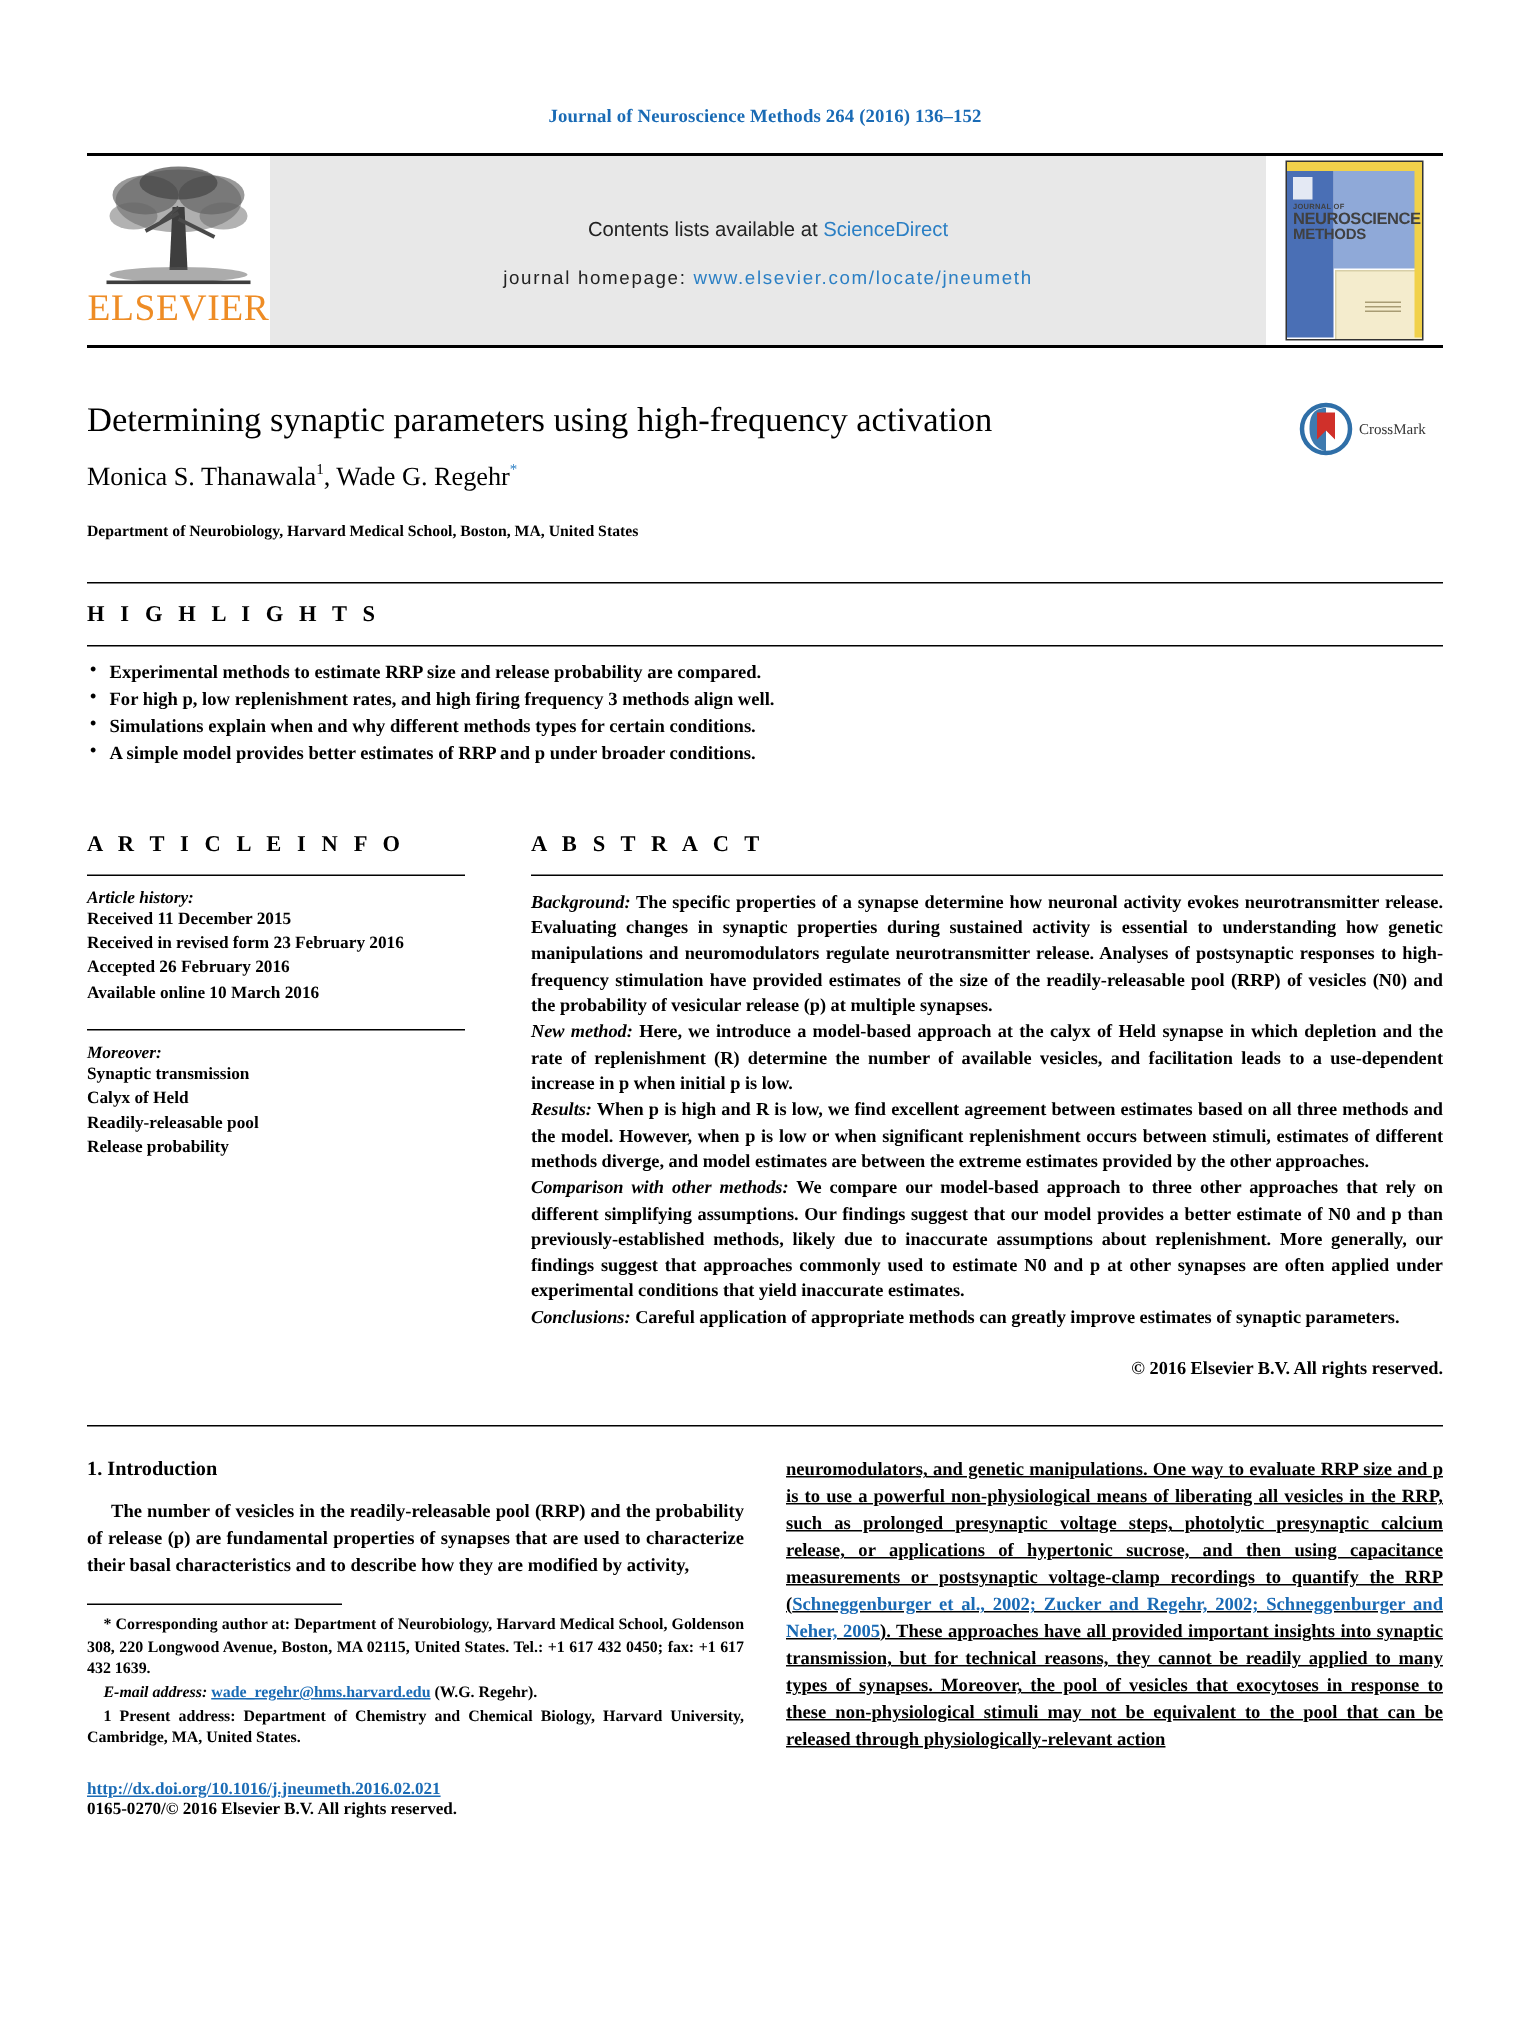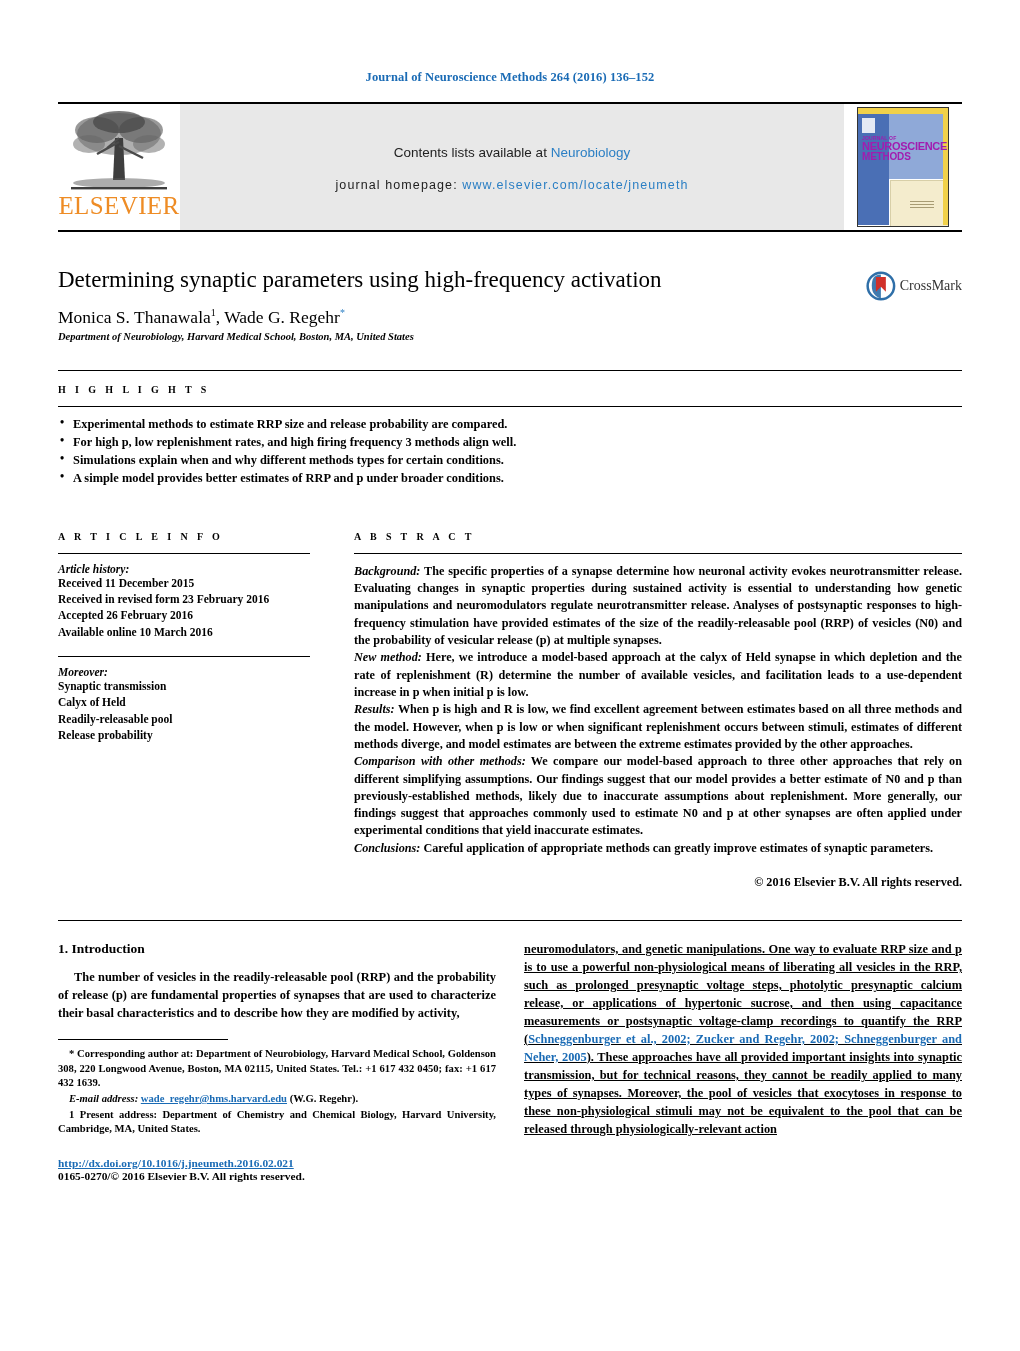--- a/index.html
+++ b/index.html
@@ -121,21 +121,21 @@
   .cover-blueR  { position:absolute; left:34%; top:6px; width:66%; height:55%; background:#8fa9d8; }
   .cover-cream  { position:absolute; left:36%; top:61%; width:64%; height:39%; background:#f4eccd; border-left:1px solid #d8cfa8; border-top:1px solid #d8cfa8;}
   .cover-rightbar{ position:absolute; right:0; top:6px; width:5px; height:94%; background:#f1d14a; }
   .cover-elsevier-mark { position:absolute; left:4px; top:10px; width:13px; height:15px; background:#ffffff; opacity:.85;}
   .cover-txt {
     position: absolute;
     left: 4px;
     top: 28px;
     width: 86px;
     font-family: "Liberation Sans", sans-serif;
-    color: #a21caf;
+    color: #404040;
     font-weight: bold;
     line-height: 1.02;
   }
   .cover-txt .l1 { font-size: 5px; letter-spacing: .2px; display:block; }
   .cover-txt .l2 { font-size: 11px; letter-spacing: -.3px; display:block; }
   .cover-txt .l3 { font-size: 10px; letter-spacing: -.2px; display:block; }
   .cover-lines { position:absolute; left:58%; top:79%; }
   .cover-lines i { display:block; width:24px; height:1px; background:#a89c74; margin-bottom:2px;}
 
   
@@ -156,49 +156,48 @@
   .authors {
     font-family: "Liberation Serif", serif;
     font-size: 17.5px;
     margin-top: 14px;
     color: #000;
   }
   .authors sup { font-size: 10px; vertical-align: super; }
   .authors .star { color: #2b7fc4; }
   .affiliation {
     font-family: "Liberation Serif", serif;
-    font-style: italic;
     font-weight: bold;
     font-size: 10.5px;
-    margin-top: 3px;
+    margin-top: 21px;
     color: #000;
   }
   .crossmark {
     flex: 0 0 96px;
     width: 96px;
     display: flex;
     align-items: center;
     gap: 4px;
     margin-top: 2px;
   }
   .crossmark-label {
     font-family: "Liberation Serif", serif;
-    font-size: 14px;
+    font-size: 10px;
     color: #333;
   }
 
   
   .section-rule-top {
     border-top: 1.5px solid #000;
     margin-top: 28px;
   }
   .hl-head, .col-head {
     font-family: "Liberation Serif", serif;
     font-weight: bold;
-    font-size: 10px;
+    font-size: 15px;
     letter-spacing: 3.4px;
     margin-top: 13px;
   }
   .hl-rule {
     border-top: 1.2px solid #000;
     margin-top: 11px;
   }
   ul.highlights {
     list-style: none;
     margin: 8px 0 0 0;
@@ -353,21 +352,21 @@
           <path d="M52 30 L40 40" stroke="#4a4a4a" stroke-width="2" fill="none"></path>
           <ellipse cx="52" cy="75" rx="46" ry="5" fill="#5a5a5a" opacity="0.5"></ellipse>
           <rect x="4" y="79" width="96" height="2.4" fill="#3e3e3e"></rect>
         </g>
       </svg>
       <div class="elsevier-word">ELSEVIER</div>
     </div>
 
     <div class="masthead-center">
       <div class="contents-line">
-        <span>Contents lists available at </span><span class="sd">Neurobiology</span>
+        <span>Contents lists available at </span><span class="sd">ScienceDirect</span>
       </div>
       <div class="homepage-line">
         <span>journal homepage: </span><span class="url">www.elsevier.com/locate/jneumeth</span>
       </div>
     </div>
 
     <div class="masthead-right">
       <div class="cover-thumb">
         <div class="cover-blueR"></div>
         <div class="cover-blueL"></div>

